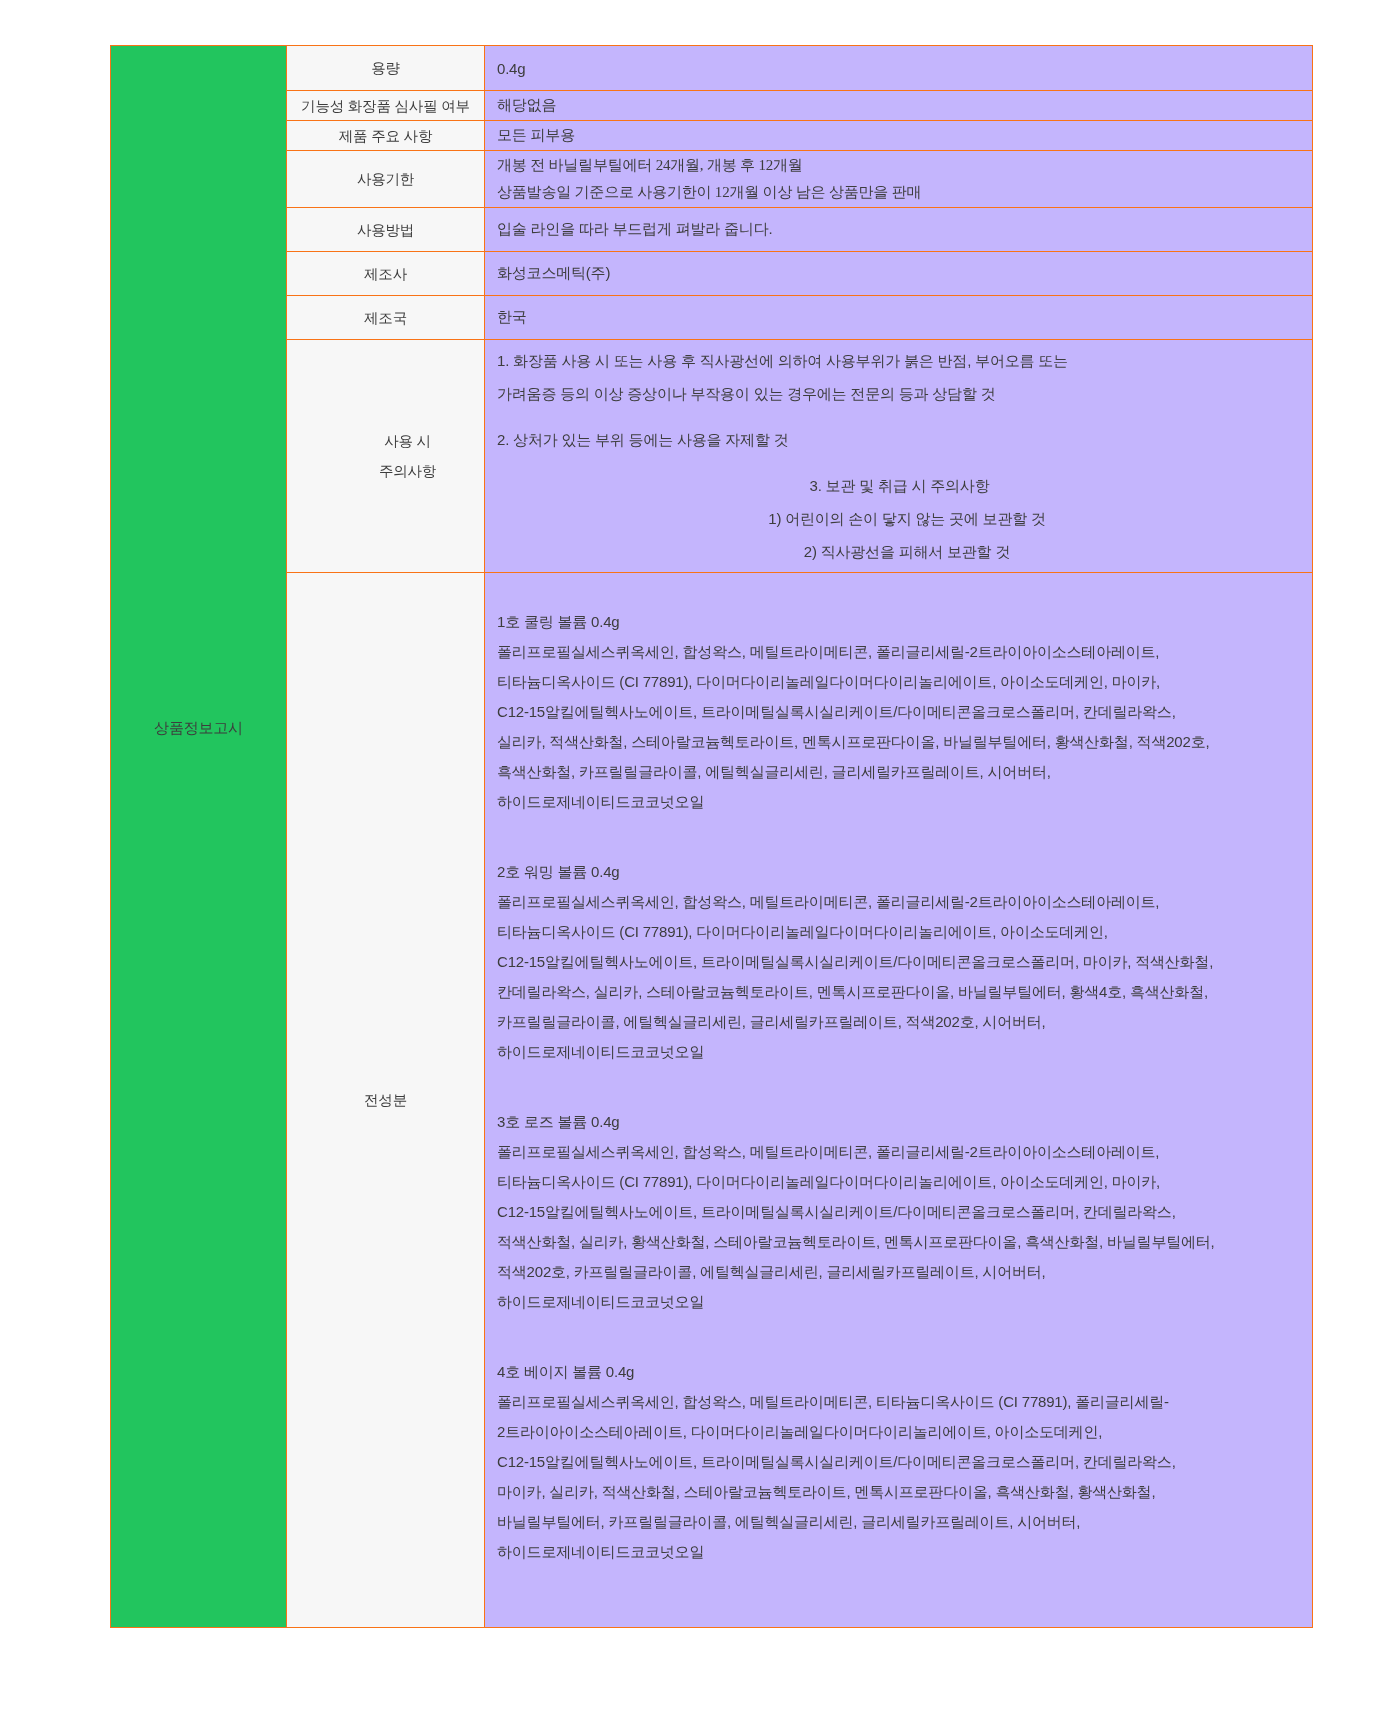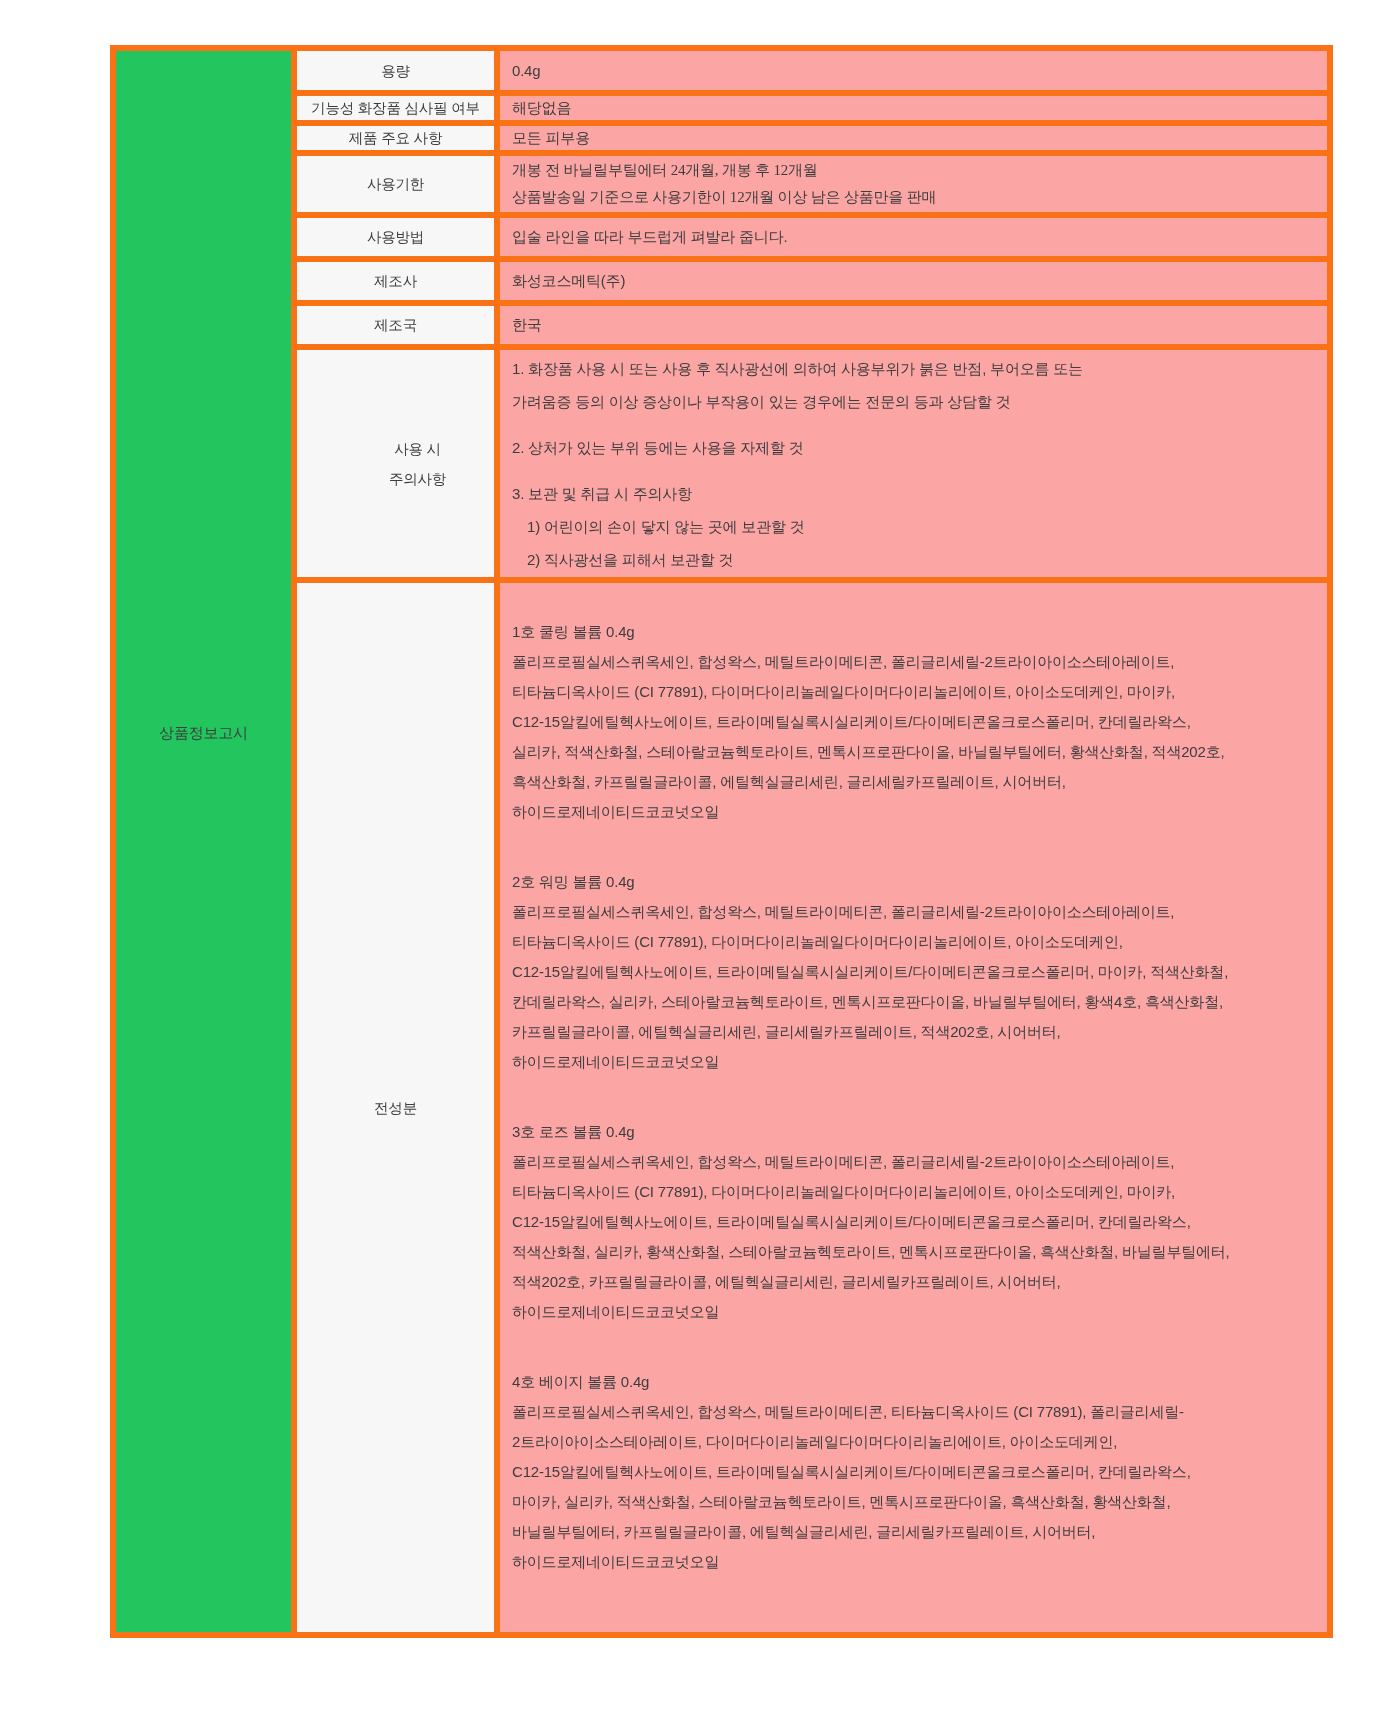--- a/index.html
+++ b/index.html
@@ -7,41 +7,41 @@
     width:1400px;height:1713px;position:relative;
     font-family:"Liberation Sans","DejaVu Sans",sans-serif;
     color:#3d3d3d;letter-spacing:-0.2px;
     -webkit-font-smoothing:antialiased;
   }
   .tbl-wrap{position:absolute;left:110px;top:45px;}
   table.info{
     border-collapse:collapse;table-layout:fixed;width:1173px;
     font-size:15px;color:#3d3d3d;
   }
-  table.info td{border:6px solid #f97316;vertical-align:middle;}
+  table.info td{border:1px solid #f97316;vertical-align:middle;}
   td.group{
     width:173px;background:#22c55e;text-align:center;
     font-size:15px;color:#3d3d3d;
   }
   td.group .group-inner{position:relative;top:-108px;display:block;}
   td.label{
     width:195px;background:#f7f7f7;text-align:center;
     font-size:14.5px;white-space:nowrap;overflow:hidden;color:#3d3d3d;
     line-height:22px;
   }
   td.label .lbl-line{display:block;line-height:30px;margin-left:44px;}
   td.value{
-    width:805px;background:#fca5a5;text-align:left;
+    width:805px;background:#c4b5fd;text-align:left;
     padding-left:12px;padding-right:10px;overflow:hidden;
   }
   .r-h45{height:45px;} .r-h43{height:30px;} .r-h69{height:57px;font-family:Liberation Serif, serif;}
   .r-h44{height:44px;} .r-caution{height:233px;} .r-ingr{height:1055px;}
   .val-line{display:block;line-height:27px;white-space:nowrap;}
   .caution .para{margin:0 0 13px 0;}
-  .caution .para:last-child{margin-bottom:0;}
+  .caution .para:last-child{margin-bottom:0;text-align:center;}
   .caution .c-line{display:block;line-height:33px;white-space:nowrap;}
   .caution .c-sub{padding-left:15px;}
   td.value.ingredients{vertical-align:top;padding-top:34px;}
   .ing-block{margin:0 0 40px 0;}
   .ing-block:last-child{margin-bottom:0;}
   .ing-title{display:block;line-height:30px;white-space:nowrap;}
   .ing-line{display:block;line-height:30px;white-space:nowrap;}
 </style>
 </head>
 <body>

